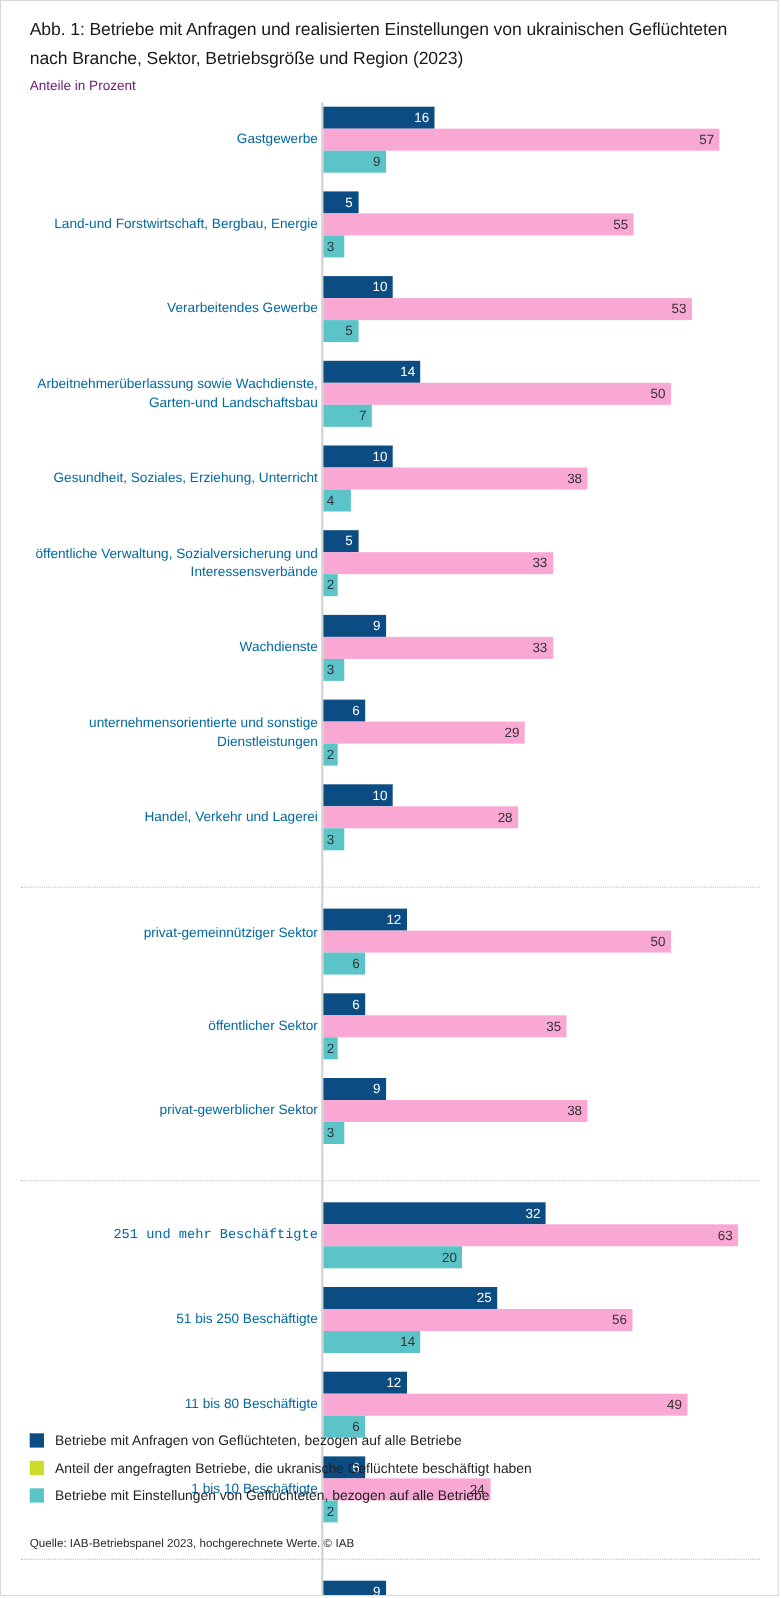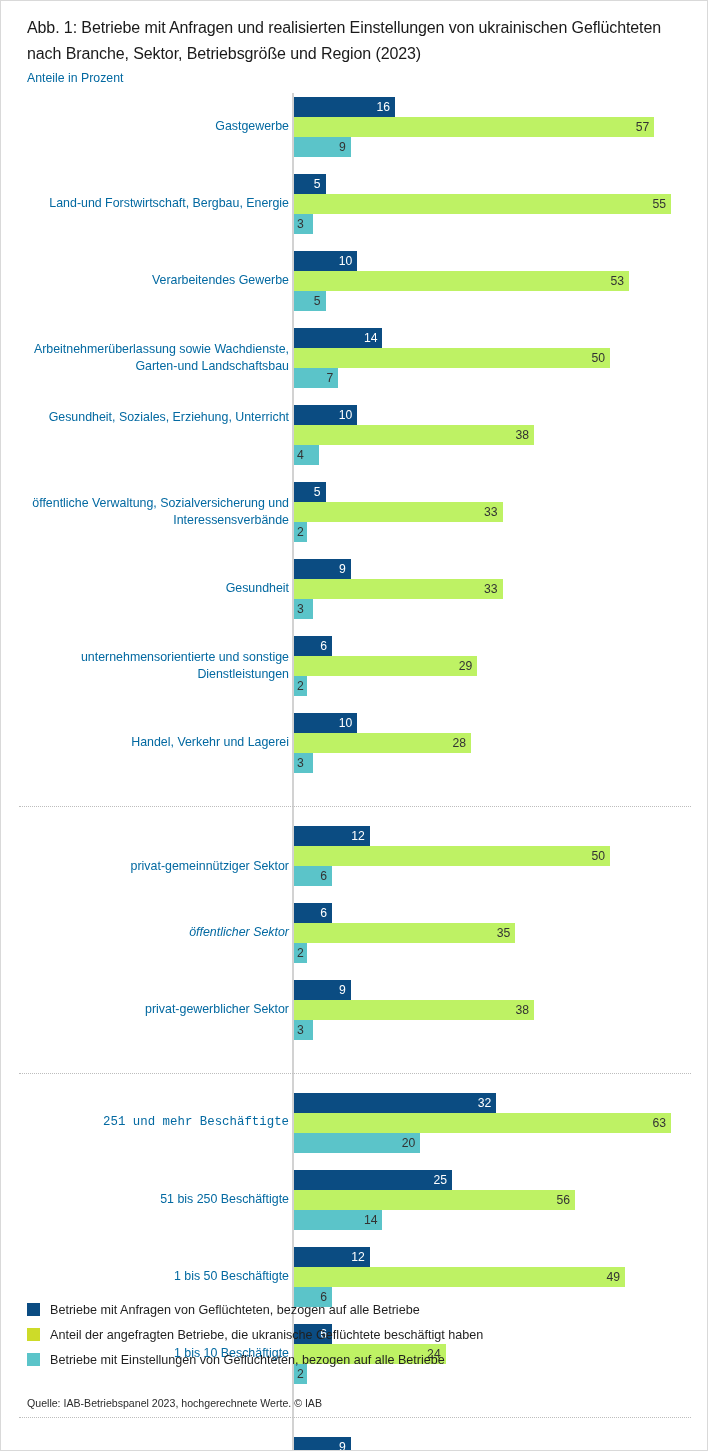--- a/index.html
+++ b/index.html
@@ -22,21 +22,21 @@
     left:26px; top:14px; width:660px;
     font-size:16px;
     line-height:26px;
     color:#1a1a1a;
     letter-spacing:-0.1px;
   }
   .subtitle{
     position:absolute;
     left:26px; top:70px;
     font-size:12.3px;
-    color:#0369a1;
+    color:#701a75;
   }
   
   #plot{
     position:absolute;
     left:0; top:92px;
     width:708px;
     height:1190px;
   }
   .axis-line{
     position:absolute;
@@ -71,21 +71,21 @@
     position:absolute;
     right:5px;
     top:50%;
     transform:translateY(-50%);
     font-size:12.2px;
     white-space:nowrap;
     line-height:1;
   }
   .bar.s0{ background:#0b4c82; }
   .bar.s0 .val{ color:#ffffff; }
-  .bar.s1{ background:#bef264; }
+  .bar.s1{ background:#f9a8d4; }
   .bar.s1 .val{ color:#333333; }
   .bar.s2{ background:#5bc4c9; }
   .bar.s2 .val{ color:#333333; }
   .bar.tiny .val{ right:auto; left:3px; }
 
   .sep{
     position:absolute;
     left:18px;
     width:672px;
     height:0;
@@ -144,21 +144,21 @@
             <span class="val">9</span>
           </div>
         </div>
       </div>
       <div class="group" style="top: 81px; height: 60px;">
         <div class="cat-label" style="top: 21px;">Land-und Forstwirtschaft, Bergbau, Energie</div>
         <div class="bars">
           <div class="bar s0" style="width: 31.6px;">
             <span class="val">5</span>
           </div>
-          <div class="bar s1" style="width: 377px;">
+          <div class="bar s1" style="width: 282px;">
             <span class="val">55</span>
           </div>
           <div class="bar s2 tiny" style="width: 18.96px;">
             <span class="val">3</span>
           </div>
         </div>
       </div>
       <div class="group" style="top: 158px; height: 60px;">
         <div class="cat-label" style="top: 21px;">Verarbeitendes Gewerbe</div>
         <div class="bars">
@@ -181,21 +181,21 @@
           </div>
           <div class="bar s1" style="width: 316px;">
             <span class="val">50</span>
           </div>
           <div class="bar s2" style="width: 44.24px;">
             <span class="val">7</span>
           </div>
         </div>
       </div>
       <div class="group" style="top: 312px; height: 60px;">
-        <div class="cat-label" style="top: 4px;">Gesundheit, Soziales, Erziehung, Unterricht</div>
+        <div class="cat-label" style="top: 21px;">Gesundheit, Soziales, Erziehung, Unterricht</div>
         <div class="bars">
           <div class="bar s0" style="width: 63.2px;">
             <span class="val">10</span>
           </div>
           <div class="bar s1" style="width: 240.16px;">
             <span class="val">38</span>
           </div>
           <div class="bar s2 tiny" style="width: 25.28px;">
             <span class="val">4</span>
           </div>
@@ -209,21 +209,21 @@
           </div>
           <div class="bar s1" style="width: 208.56px;">
             <span class="val">33</span>
           </div>
           <div class="bar s2 tiny" style="width: 12.64px;">
             <span class="val">2</span>
           </div>
         </div>
       </div>
       <div class="group" style="top: 466px; height: 60px;">
-        <div class="cat-label" style="top: 21px;">Gesundheit</div>
+        <div class="cat-label" style="top: 21px;">Wachdienste</div>
         <div class="bars">
           <div class="bar s0" style="width: 56.88px;">
             <span class="val">9</span>
           </div>
           <div class="bar s1" style="width: 208.56px;">
             <span class="val">33</span>
           </div>
           <div class="bar s2 tiny" style="width: 18.96px;">
             <span class="val">3</span>
           </div>
@@ -252,35 +252,35 @@
           <div class="bar s1" style="width: 176.96px;">
             <span class="val">28</span>
           </div>
           <div class="bar s2 tiny" style="width: 18.96px;">
             <span class="val">3</span>
           </div>
         </div>
       </div>
       <div class="sep" style="top: 713px;"></div>
       <div class="group" style="top: 733px; height: 60px;">
-        <div class="cat-label" style="top: 32px;">privat-gemeinnütziger Sektor</div>
+        <div class="cat-label" style="top: 14px;">privat-gemeinnütziger Sektor</div>
         <div class="bars">
           <div class="bar s0" style="width: 75.84px;">
             <span class="val">12</span>
           </div>
           <div class="bar s1" style="width: 316px;">
             <span class="val">50</span>
           </div>
           <div class="bar s2" style="width: 37.92px;">
             <span class="val">6</span>
           </div>
         </div>
       </div>
       <div class="group" style="top: 810px; height: 60px;">
-        <div class="cat-label" style="top: 21px; font-style: italic;">öffentlicher Sektor</div>
+        <div class="cat-label" style="top: 21px;">öffentlicher Sektor</div>
         <div class="bars">
           <div class="bar s0" style="width: 37.92px;">
             <span class="val">6</span>
           </div>
           <div class="bar s1" style="width: 221.2px;">
             <span class="val">35</span>
           </div>
           <div class="bar s2 tiny" style="width: 12.64px;">
             <span class="val">2</span>
           </div>
@@ -323,21 +323,21 @@
           </div>
           <div class="bar s1" style="width: 281px;">
             <span class="val">56</span>
           </div>
           <div class="bar s2" style="width: 88.48px;">
             <span class="val">14</span>
           </div>
         </div>
       </div>
       <div class="group" style="top: 1154px; height: 60px;">
-        <div class="cat-label" style="top: 21px;">1 bis 50 Beschäftigte</div>
+        <div class="cat-label" style="top: 21px;">11 bis 80 Beschäftigte</div>
         <div class="bars">
           <div class="bar s0" style="width: 75.84px;">
             <span class="val">12</span>
           </div>
           <div class="bar s1" style="width: 331px;">
             <span class="val">49</span>
           </div>
           <div class="bar s2" style="width: 37.92px;">
             <span class="val">6</span>
           </div>

